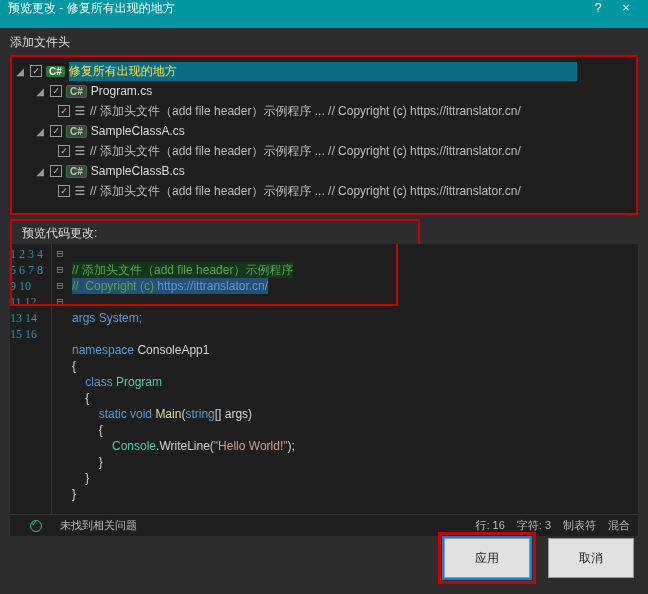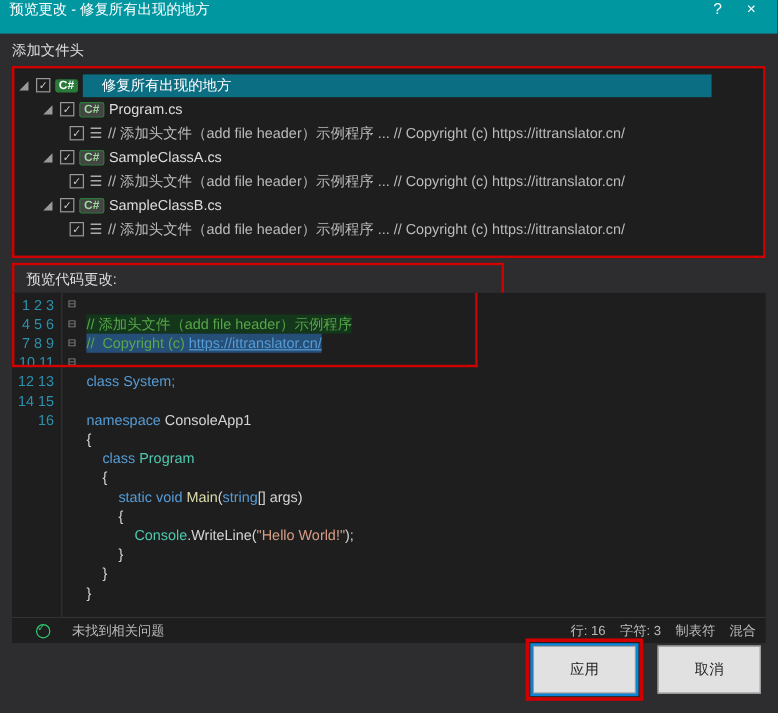--- a/index.html
+++ b/index.html
@@ -13,36 +13,36 @@
 
   .tree-box { margin: 0 10px; border: 2px solid #d00000; background: #1e1e1e; padding: 4px 2px 8px 2px; height: 160px; overflow: hidden; }
   .tree-row { display: flex; align-items: center; height: 20px; white-space: nowrap; }
   .caret { width: 12px; display:inline-block; text-align:center; color:#999; font-size:10px; cursor:pointer; }
   .chk { width:12px; height:12px; background:#1e1e1e; border:1px solid #999; margin:0 4px; display:inline-flex; align-items:center; justify-content:center; font-size:9px; color:#ccc; cursor:pointer; }
   .chk::after { content:"✓"; }
   .badge { font-size:10px; font-weight:bold; padding:0 3px; border-radius:2px; margin-right:4px; }
   .badge-cs { background:#2a7a3a; color:#fff; }
   .badge-cs-dim { background:#444; color:#9bdc9b; border:1px solid #2a7a3a; }
   .node-text { color:#ddd; }
-  .root-sel { background:#0b6e82; color:#ffffff; padding:1px 400px 1px 16px;font-family:Liberation Mono, monospace; }
+  .root-sel { background:#0b6e82; color:#fde047; padding:1px 400px 1px 0;font-family:Liberation Mono, monospace; }
   .indent1 { padding-left: 20px; }
   .indent2 { padding-left: 40px; }
   .small-icon { width:12px; display:inline-block; text-align:center; color:#aaa; margin-right:4px; }
   .tree-detail { color:#bbb; }
 
   .preview-label { padding: 4px 10px 2px 10px; color:#ddd; position:relative; width:410px; border-left:2px solid #d00000; border-right:2px solid #d00000; border-top:2px solid #d00000; margin-left:10px; margin-top:4px;}
   
   .code-wrap { margin:0 10px 0 10px; background:#1e1e1e; height:270px; display:flex; position:relative; }
   .highlight-box { position:absolute; left:0; top:0; width:388px; height:62px; border:2px solid #d00000; border-top:none; pointer-events:none; }
-  .gutter { width:42px; background:#1e1e1e; color:#2b91af; text-align:right; padding:2px 6px 2px 0; font-family:Liberation Sans, sans-serif; font-size:12px; line-height:16px; border-right:1px solid #333;}
+  .gutter { width:42px; background:#1e1e1e; color:#2b91af; text-align:left; padding:2px 6px 2px 0; font-family:Liberation Serif, serif; font-size:12px; line-height:16px; border-right:1px solid #333;}
   .fold-col { width:16px; color:#888; font-family:Consolas,monospace; font-size:11px; line-height:16px; padding-top:2px; text-align:center;}
   .code { flex:1; font-family:Consolas,monospace; font-size:12px; line-height:16px; padding:2px 0 2px 4px; white-space:pre; color:#d4d4d4; overflow:hidden;}
   .c-comment { color:#57a64a; }
   .c-comment-new { color:#57a64a; background:#14361a; display:inline-block;}
-  .c-link { color:#569cd6; text-decoration:underline;text-align:right;}
+  .c-link { color:#569cd6; text-align:right;}
   .c-key { color:#569cd6;}
   .c-type { color:#4ec9b0;}
   .c-id { color:#dcdcaa;}
   .c-str { color:#d69d85;}
   .c-plain { color:#d4d4d4;}
   .sel-line { background:#264f78; display:inline-block; }
 
   .statusline { margin:0 10px; height:22px; background:#1e1e1e; border-top:1px solid #333; display:flex; align-items:center; padding:0 8px; color:#bbb; font-size:11px;}
   .status-ok { width:12px;height:12px;border:1.5px solid #2ecc71;border-radius:50%; margin-right:6px; position:relative;}
   .status-ok::after{content:"✓"; color:#2ecc71; font-size:8px; position:absolute; left:0; top:-2px;}
@@ -143,21 +143,21 @@
 
 
 
 
 
  </div>
   <div class="code">
 <span class="c-comment-new">// 添加头文件（add file header）示例程序</span>
 <span class="sel-line"><span class="c-comment">//  Copyright (c) </span><span class="c-link">https://ittranslator.cn/</span></span>
 
-<span class="c-key">class System;</span>
+<span class="c-key">args System;</span>
 
 <span class="c-key">namespace </span><span class="c-plain">ConsoleApp1</span>
 <span class="c-plain">{</span>
 <span class="c-key">    class </span><span class="c-type">Program</span>
 <span class="c-plain">    {</span>
 <span class="c-key">        static void </span><span class="c-id">Main</span><span class="c-plain">(</span><span class="c-key">string</span><span class="c-plain">[] args)</span>
 <span class="c-plain">        {</span>
 <span class="c-type">            Console</span><span class="c-plain">.WriteLine(</span><span class="c-str">"Hello World!"</span><span class="c-plain">);</span>
 <span class="c-plain">        }</span>
 <span class="c-plain">    }</span>

